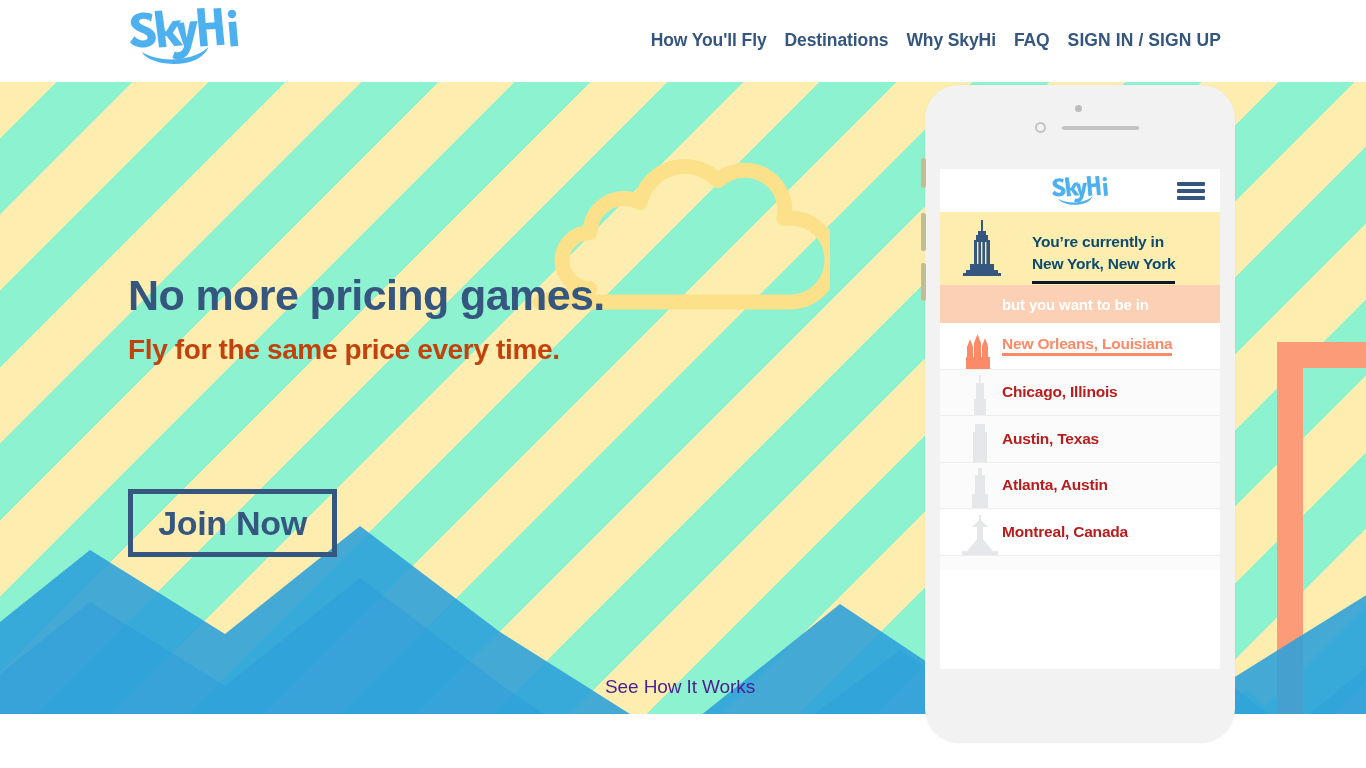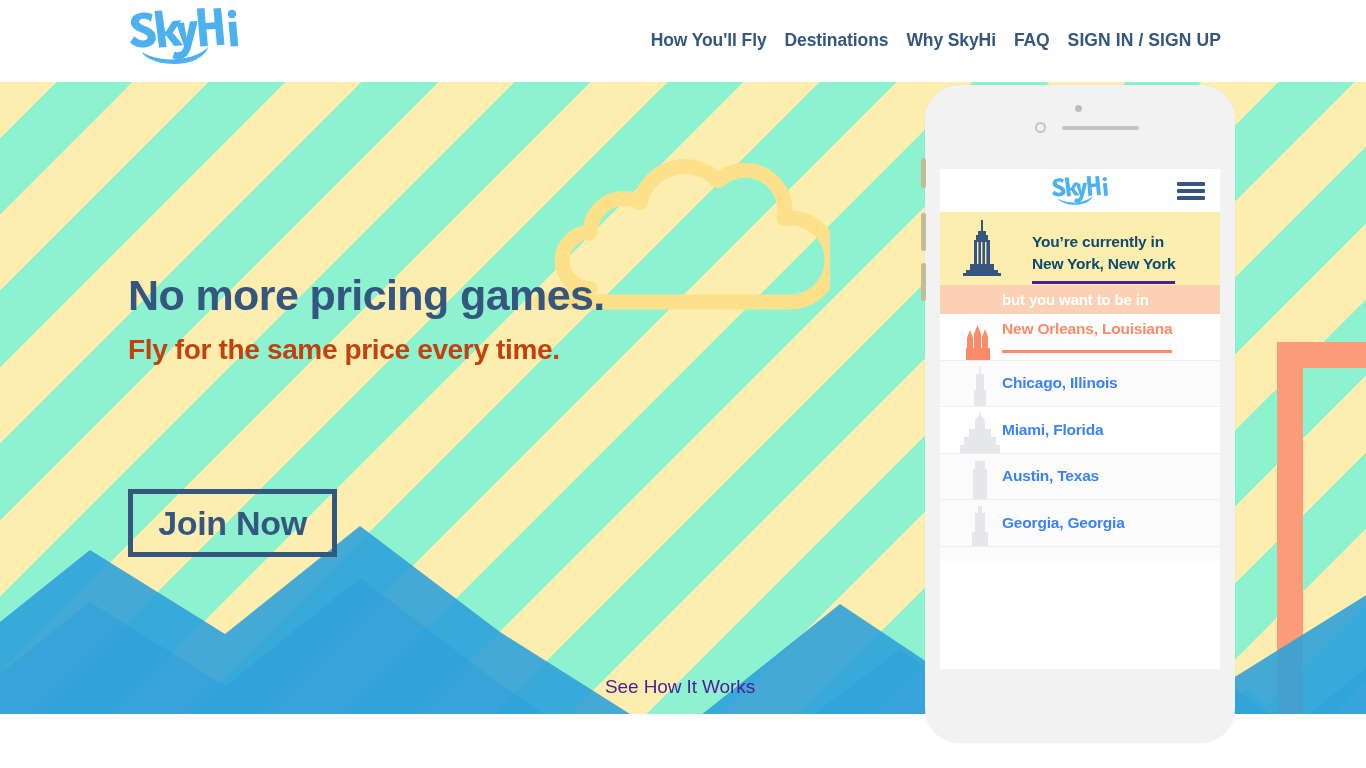--- a/index.html
+++ b/index.html
@@ -152,48 +152,48 @@
     display:flex; align-items:center;
   }
   .cur-icon{ position:absolute; left:22px; top:8px; }
   .cur-text{
     position:absolute; left:62px; top:19px; width:200px;
     color:#0c4a6e; font-weight:bold; font-size:15.5px; line-height:22px;
     letter-spacing:-0.2px;
     margin-left:30px;
   }
   .cur-city{
-    display:inline-block; border-bottom:3px solid #4c1d95; padding-bottom:6px;
+    display:inline-block; border-bottom:3px solid #0f172a; padding-bottom:6px;
   }
   .want-band{
-    position:relative; width:280px; height:29px; background:#fcd0b4;
+    position:relative; width:280px; height:38px; background:#fcd0b4;
     display:flex; align-items:center;
   }
   .want-band span{
     position:absolute; left:62px; color:#ffffff; font-weight:bold; font-size:15px;
     letter-spacing:-0.15px;
   }
 
   .city-row{
     position:relative; width:280px; height:46.5px; background:#ffffff;
     border-bottom:1px solid #eeeeee; display:flex; align-items:center;
     cursor:pointer;
   }
   .city-row.alt{ background:#fbfbfb; }
   .city-row .bldg{
     position:absolute; left:18px; bottom:0; width:44px; height:46px;
     display:flex; align-items:flex-end; justify-content:center;
   }
   .city-row .name{
     position:absolute; left:62px; font-weight:bold; font-size:15.5px;
-    color:#3b82f6; letter-spacing:-0.2px;
+    color:#b91c1c; letter-spacing:-0.2px;
   }
   .city-row.selected{ background:#ffffff; }
   .city-row.selected .name{
-    color:#fb8a68; border-bottom:3px solid #fb8a68; padding-bottom:12px;
+    color:#fb8a68; border-bottom:3px solid #fb8a68; padding-bottom:0;
   }
   .city-row.partial{ height:14px; background:#fbfbfb; border-bottom:none; }
 </style>
 </head>
 <body>
 
 <div class="site-header">
   <a class="logo-wrap" href="#">
     <svg class="logo-svg" width="116" height="62" viewBox="0 0 116 62">
       <g fill="#4db1f0">
@@ -327,35 +327,20 @@
           <g fill="#e6e7ea">
             <rect x="19" y="2" width="1.6" height="10"></rect>
             <rect x="16" y="10" width="8" height="20"></rect>
             <rect x="14" y="26" width="12" height="16"></rect>
           </g>
         </svg>
       </span>
       <span class="name">Chicago, Illinois</span>
     </div>
 
-    <div class="city-row">
-      <span class="bldg">
-        <svg width="44" height="42" viewBox="0 0 44 42">
-          <g fill="#e6e7ea">
-            <rect x="21" y="1" width="1.6" height="8"></rect>
-            <path d="M17 9 L22 3 L27 9 Z"></path>
-            <rect x="17" y="9" width="10" height="16"></rect>
-            <rect x="11" y="18" width="22" height="14"></rect>
-            <rect x="6" y="26" width="32" height="16"></rect>
-            <rect x="2" y="34" width="40" height="8"></rect>
-          </g>
-        </svg>
-      </span>
-      <span class="name">Miami, Florida</span>
-    </div>
 
     <div class="city-row alt">
       <span class="bldg">
         <svg width="40" height="42" viewBox="0 0 40 42">
           <g fill="#e6e7ea">
             <rect x="15" y="4" width="10" height="38"></rect>
             <rect x="13" y="12" width="14" height="30"></rect>
           </g>
         </svg>
       </span>
@@ -366,19 +351,33 @@
     <div class="city-row alt">
       <span class="bldg">
         <svg width="40" height="42" viewBox="0 0 40 42">
           <g fill="#e6e7ea">
             <rect x="18" y="2" width="4" height="10"></rect>
             <rect x="15" y="9" width="10" height="24"></rect>
             <rect x="12" y="28" width="16" height="14"></rect>
           </g>
         </svg>
       </span>
-      <span class="name">Georgia, Georgia</span>
-    </div>
-
+      <span class="name">Atlanta, Austin</span>
+    </div>
+
+    <div class="city-row">
+      <span class="bldg">
+        <svg width="44" height="42" viewBox="0 0 44 42">
+          <g fill="#e6e7ea">
+            <rect x="21" y="2" width="2" height="8"></rect>
+            <path d="M14 14 L22 6 L30 14 Z"></path>
+            <rect x="19" y="13" width="6" height="18"></rect>
+            <path d="M6 42 L19 26 L25 26 L38 42 Z"></path>
+            <rect x="4" y="38" width="36" height="4"></rect>
+          </g>
+        </svg>
+      </span>
+      <span class="name">Montreal, Canada</span>
+    </div>
 
     <div class="city-row partial"></div>
   </div>
 </div>
 
 </body></html>

